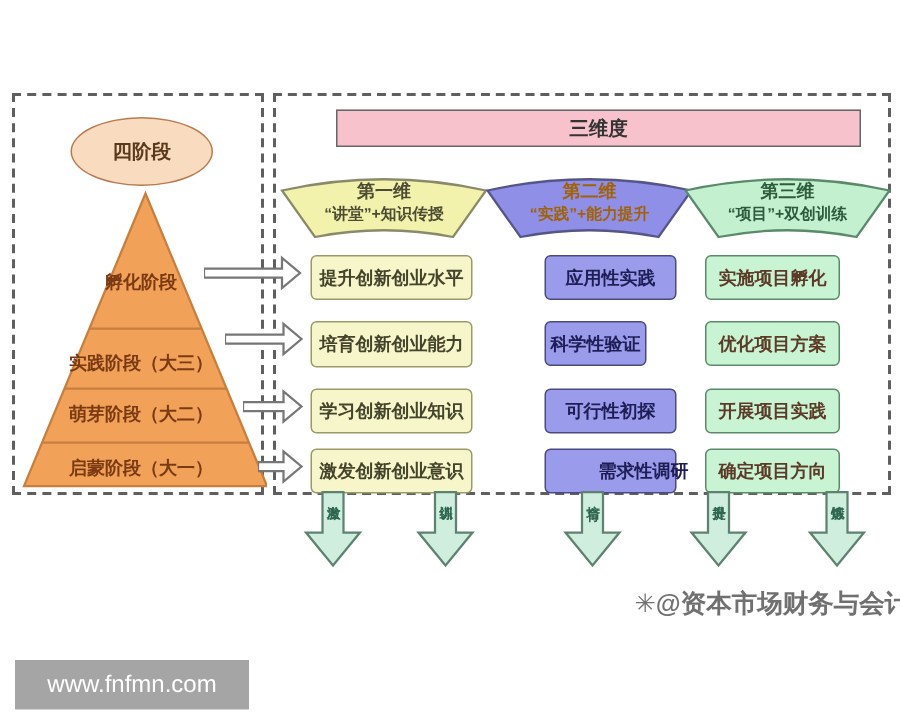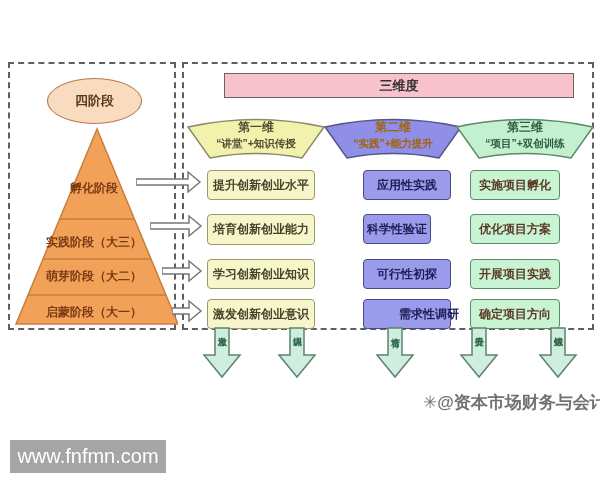--- a/index.html
+++ b/index.html
@@ -148,15 +148,15 @@
   <div class="downarrow" style="left:538px;top:327px;">
     <svg width="40" height="52" viewBox="0 0 40 52">
         <path d="M13 1 L27 1 L27 28 L38 28 L20 50 L2 28 L13 28 Z" fill="#cfeede" stroke="#5e8270" stroke-width="1.5"></path>
       </svg>
     <div class="down-label">锻炼</div>
   </div>
 
 
   <div class="overlay-wm">✳@资本市场财务与会计研究</div>
 
-  <div class="abs wmbox" style="left:10px;top:440px;width:156px;height:33px;font-size:20px;z-index:40;">www.fnfmn.com</div>
+  <div class="abs wmbox" style="left:10px;top:440px;width:156px;height:33px;font-size:16px;z-index:40;">www.fnfmn.com</div>
 
 </div>
 
 </body></html>

